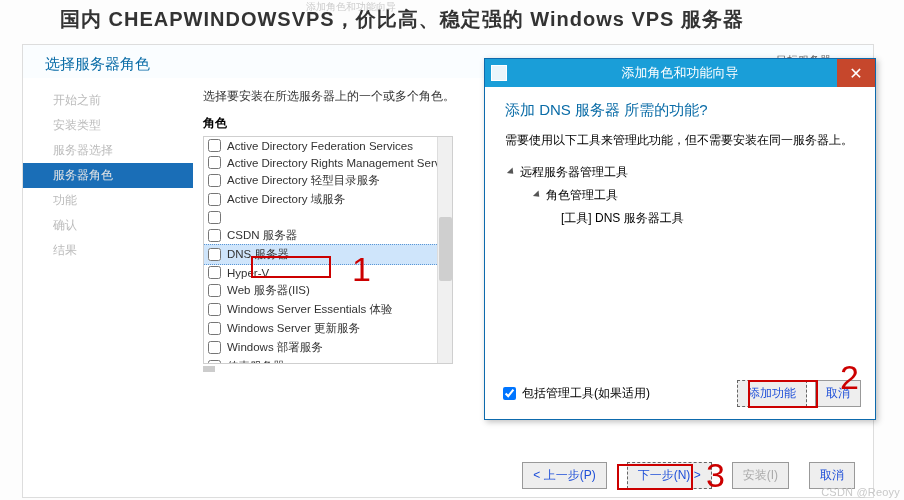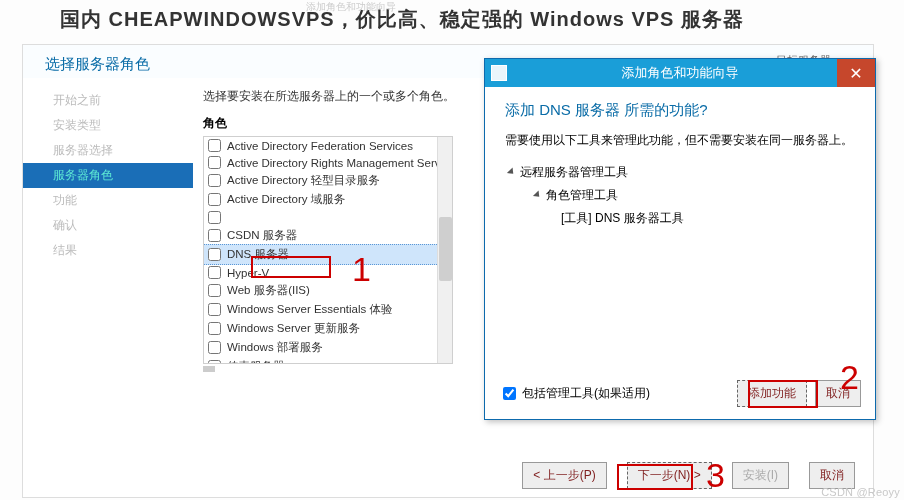--- a/index.html
+++ b/index.html
@@ -44,21 +44,21 @@
       padding: 10px 0 0 0;
       font-size: 12px;
     }
     .sidebar-item {
       padding: 4px 10px 4px 30px;
       color: #bbb;
       cursor: default;
     }
     .sidebar-item.sel {
       background: #1a6eb7;
-      color: #5eead4;
+      color: #e5e5e5;
     }
     .main-col {
       flex: 1;
       padding: 10px 20px 0 10px;
     }
     .instr { font-size: 12px; margin-bottom: 10px; color: #333; }
     .roles-label { font-weight: bold; font-size: 12px; margin-bottom: 4px; }
     .roles-box {
       border: 1px solid #cfcfcf;
       height: 228px;
@@ -108,21 +108,21 @@
     .footer {
       position: absolute;
       bottom: 8px; right: 18px;
       display: flex; gap: 20px; align-items: center;
     }
     .btn {
       border: 1px solid #999;
       background: #eee;
       padding: 4px 10px;
       font-size: 12px;
-      color: #7f1d1d;
+      color: #1d4ed8;
       cursor: pointer;
     }
     .btn.disabled { color: #aaa; }
     .btn.focus { border: 1px dashed #666; }
     .annot {
       position: absolute;
       color: #c00;
       font-size: 34px;
       font-weight: 400;
       pointer-events: none;

